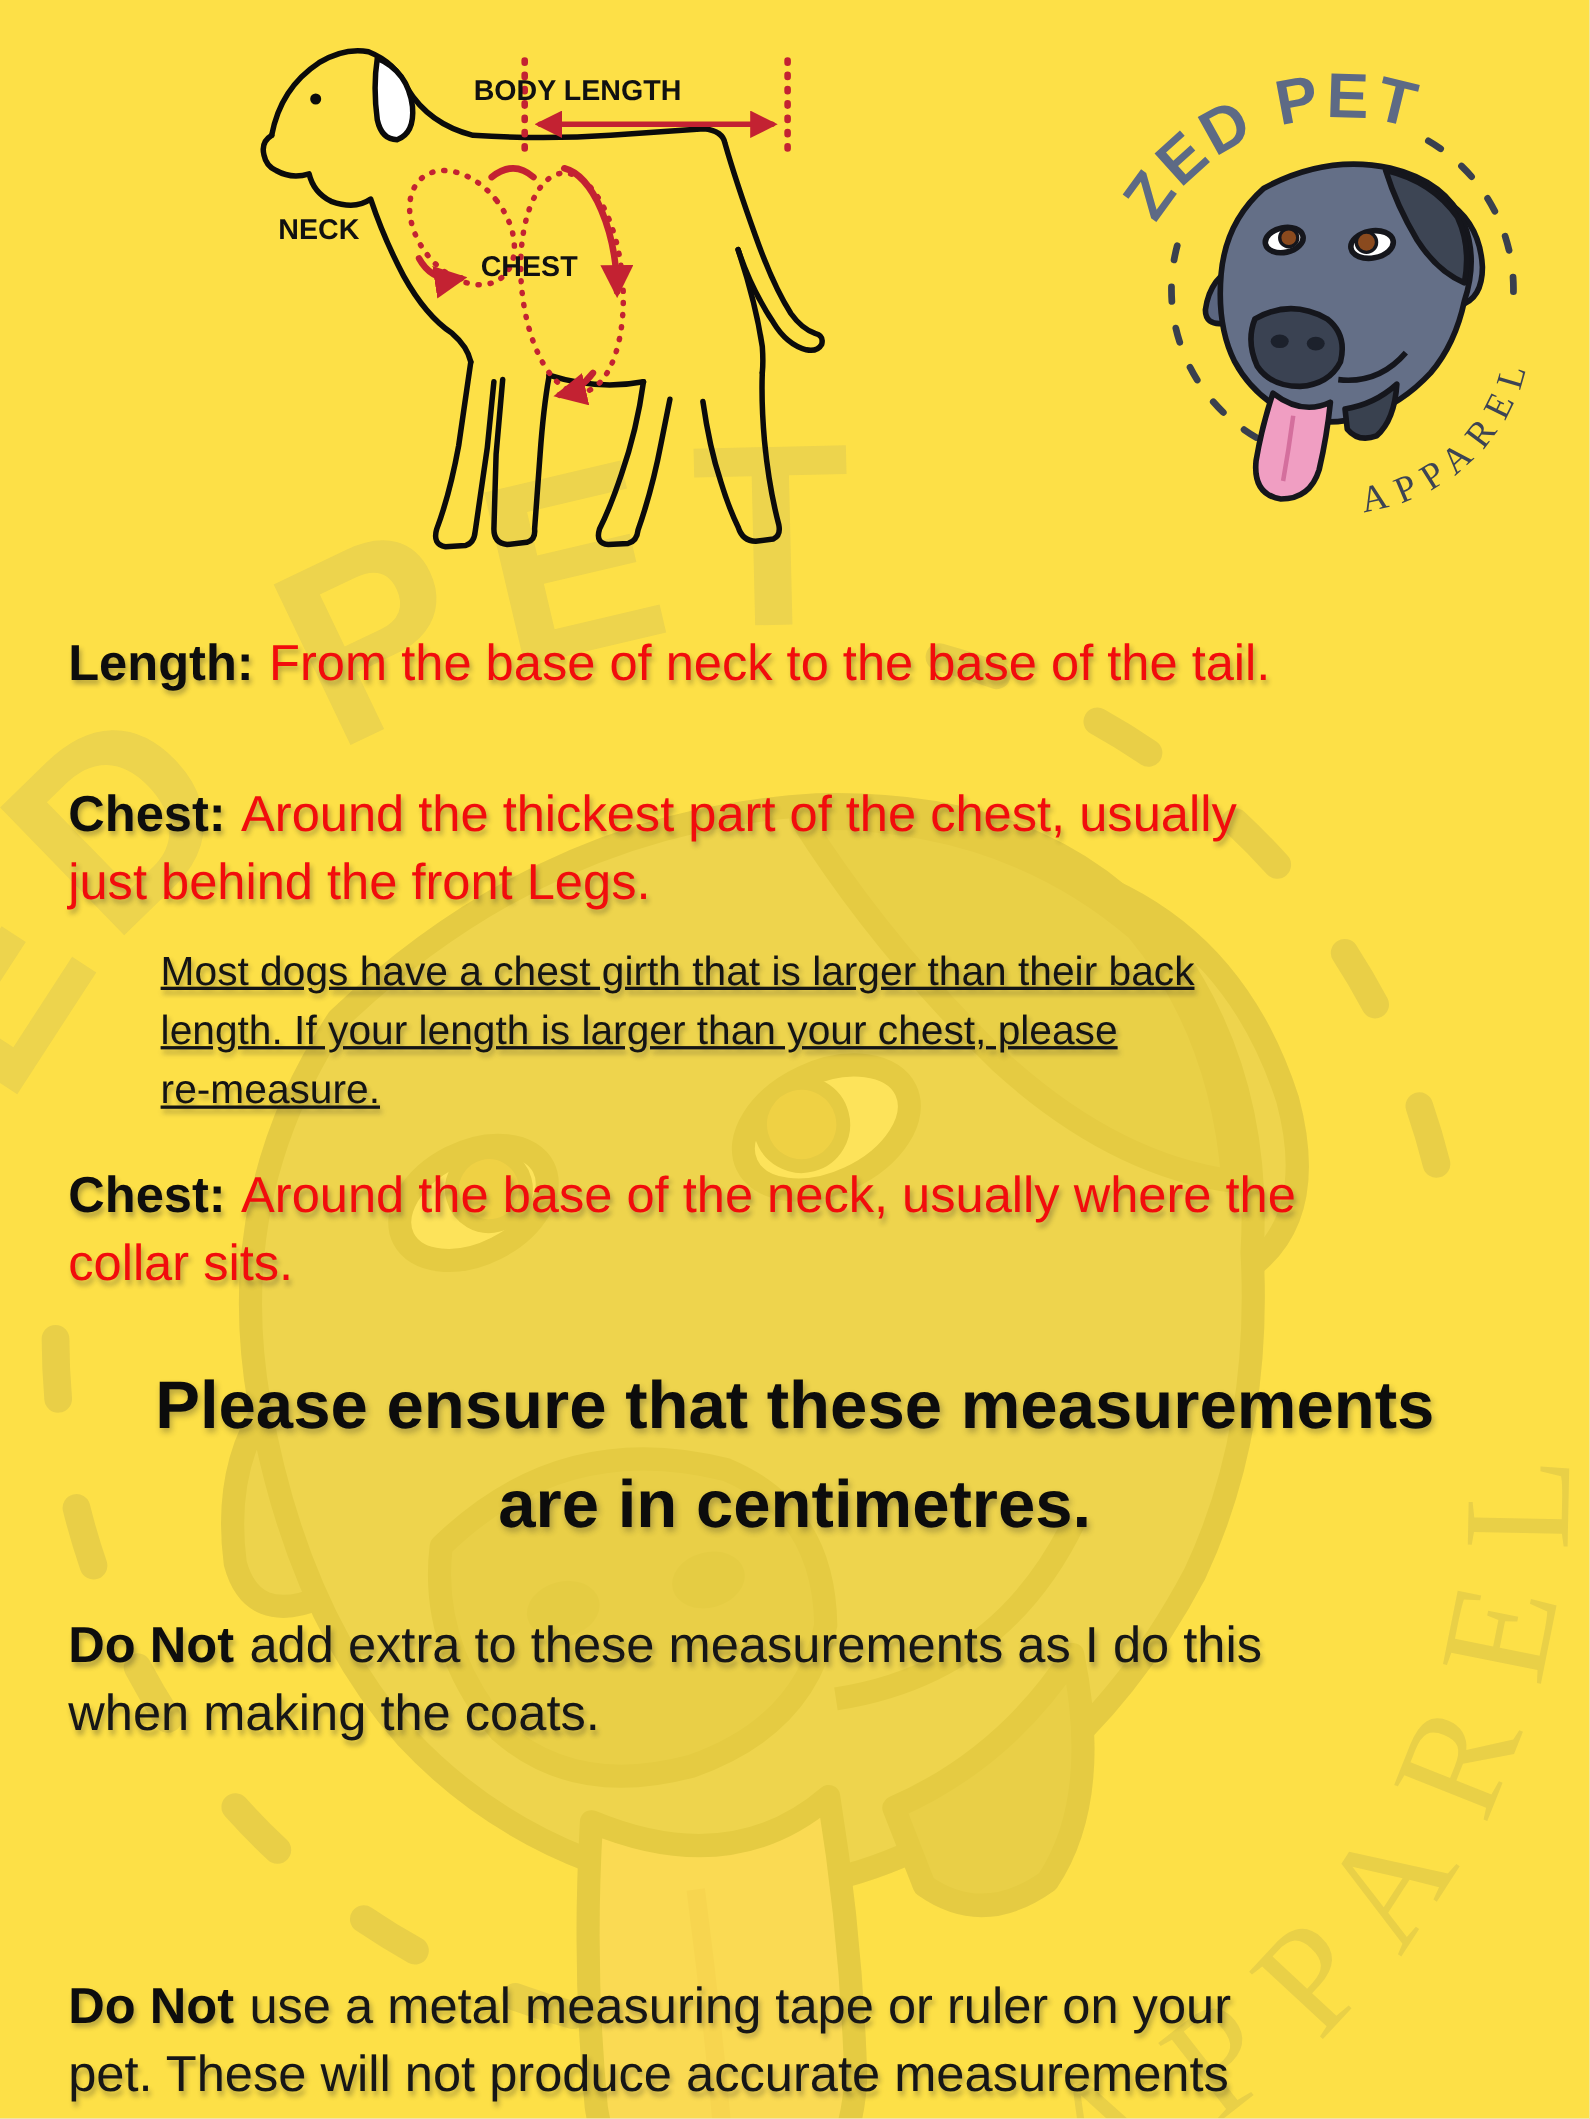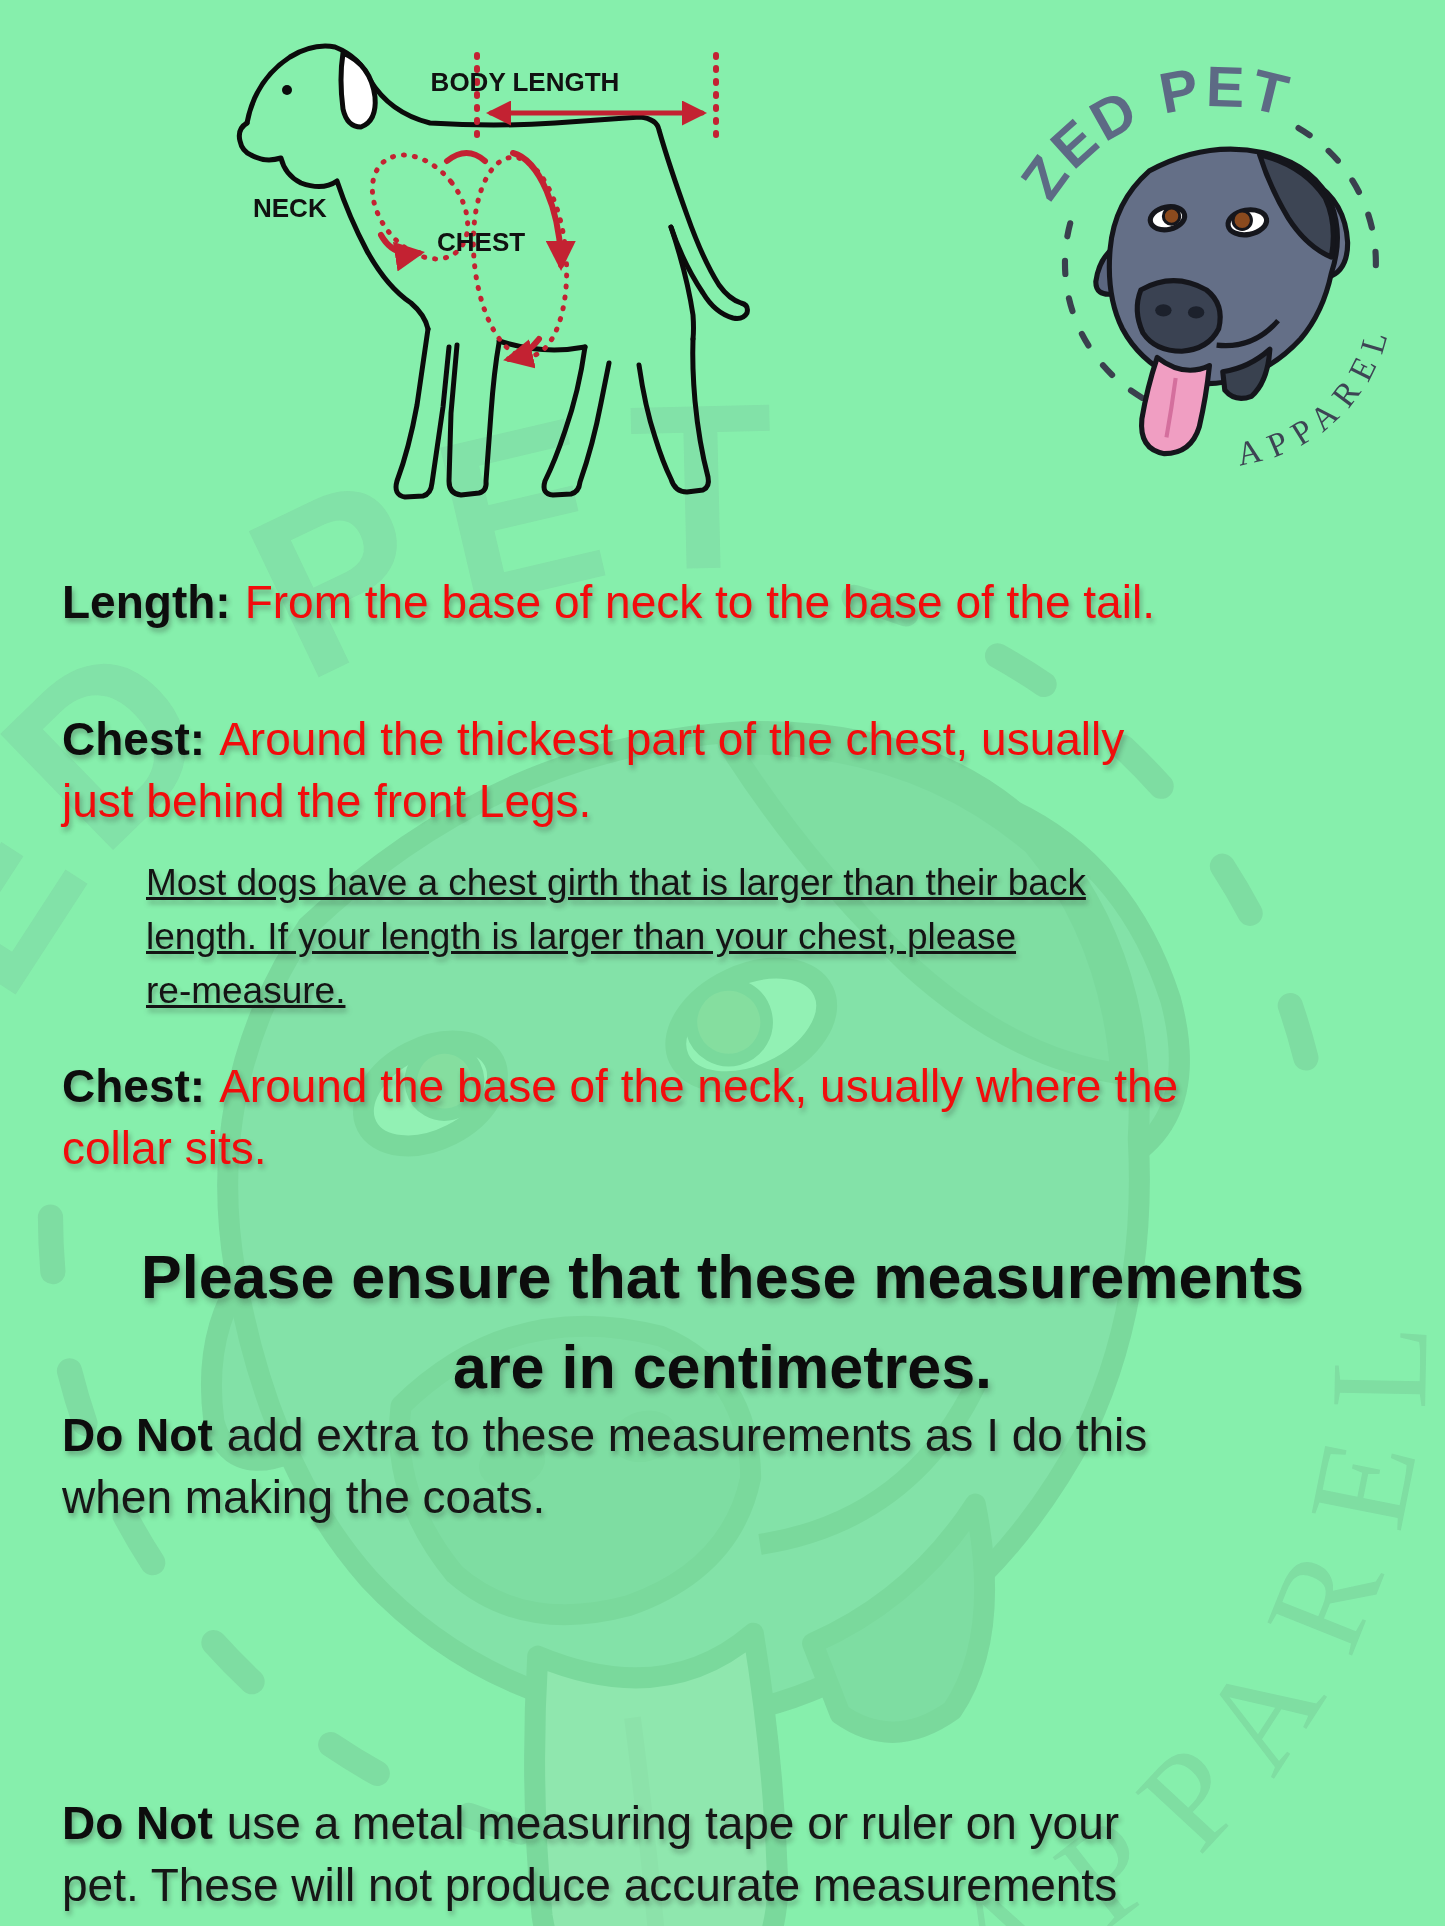--- a/index.html
+++ b/index.html
@@ -1,17 +1,17 @@
 <!DOCTYPE html>
 <html><head>
 <meta charset="utf-8">
 <style>
   html,body{margin:0;padding:0;background:#e8e8e8;}
   .page{
-    position:relative;width:1445px;height:1926px;background:#86efac;
+    position:relative;width:1445px;height:1926px;background:#fde047;
     overflow:hidden;font-family:"Liberation Sans","DejaVu Sans",sans-serif;
     margin:0 auto;
   }
   
   .watermark-svg{position:absolute;left:0;top:0;z-index:1;pointer-events:none;filter:grayscale(30%);}
   
   .diagram-svg{position:absolute;left:195px;top:35px;z-index:2;}
   .logo-svg{position:absolute;left:985px;top:38px;z-index:2;}
   
   .para{
@@ -26,21 +26,21 @@
   .heading{
     position:absolute;left:40px;width:1365px;z-index:2;text-align:center;
     font-weight:bold;font-size:61px;line-height:1.48;color:#0c0c0c;
     text-shadow:2px 4px 6px rgba(40,40,40,.33);
   }
   .p-length{top:571px;}
   .p-chest{top:708px;}
   .p-note{top:856px;}
   .p-neck{top:1055px;}
   .h-ensure{top:1232px;}
-  .p-donot1{top:1404px;}
+  .p-donot1{top:1464px;}
   .p-cloth{top:1588px;}
   .p-donot2{top:1792px;}
   .diagram-label{font-weight:bold;fill:#111111;font-family:"Liberation Sans","DejaVu Sans",sans-serif;}
 </style>
 </head>
 <body>
 
 <div class="page">
 
   <svg width="0" height="0" style="position:absolute" aria-hidden="true">

